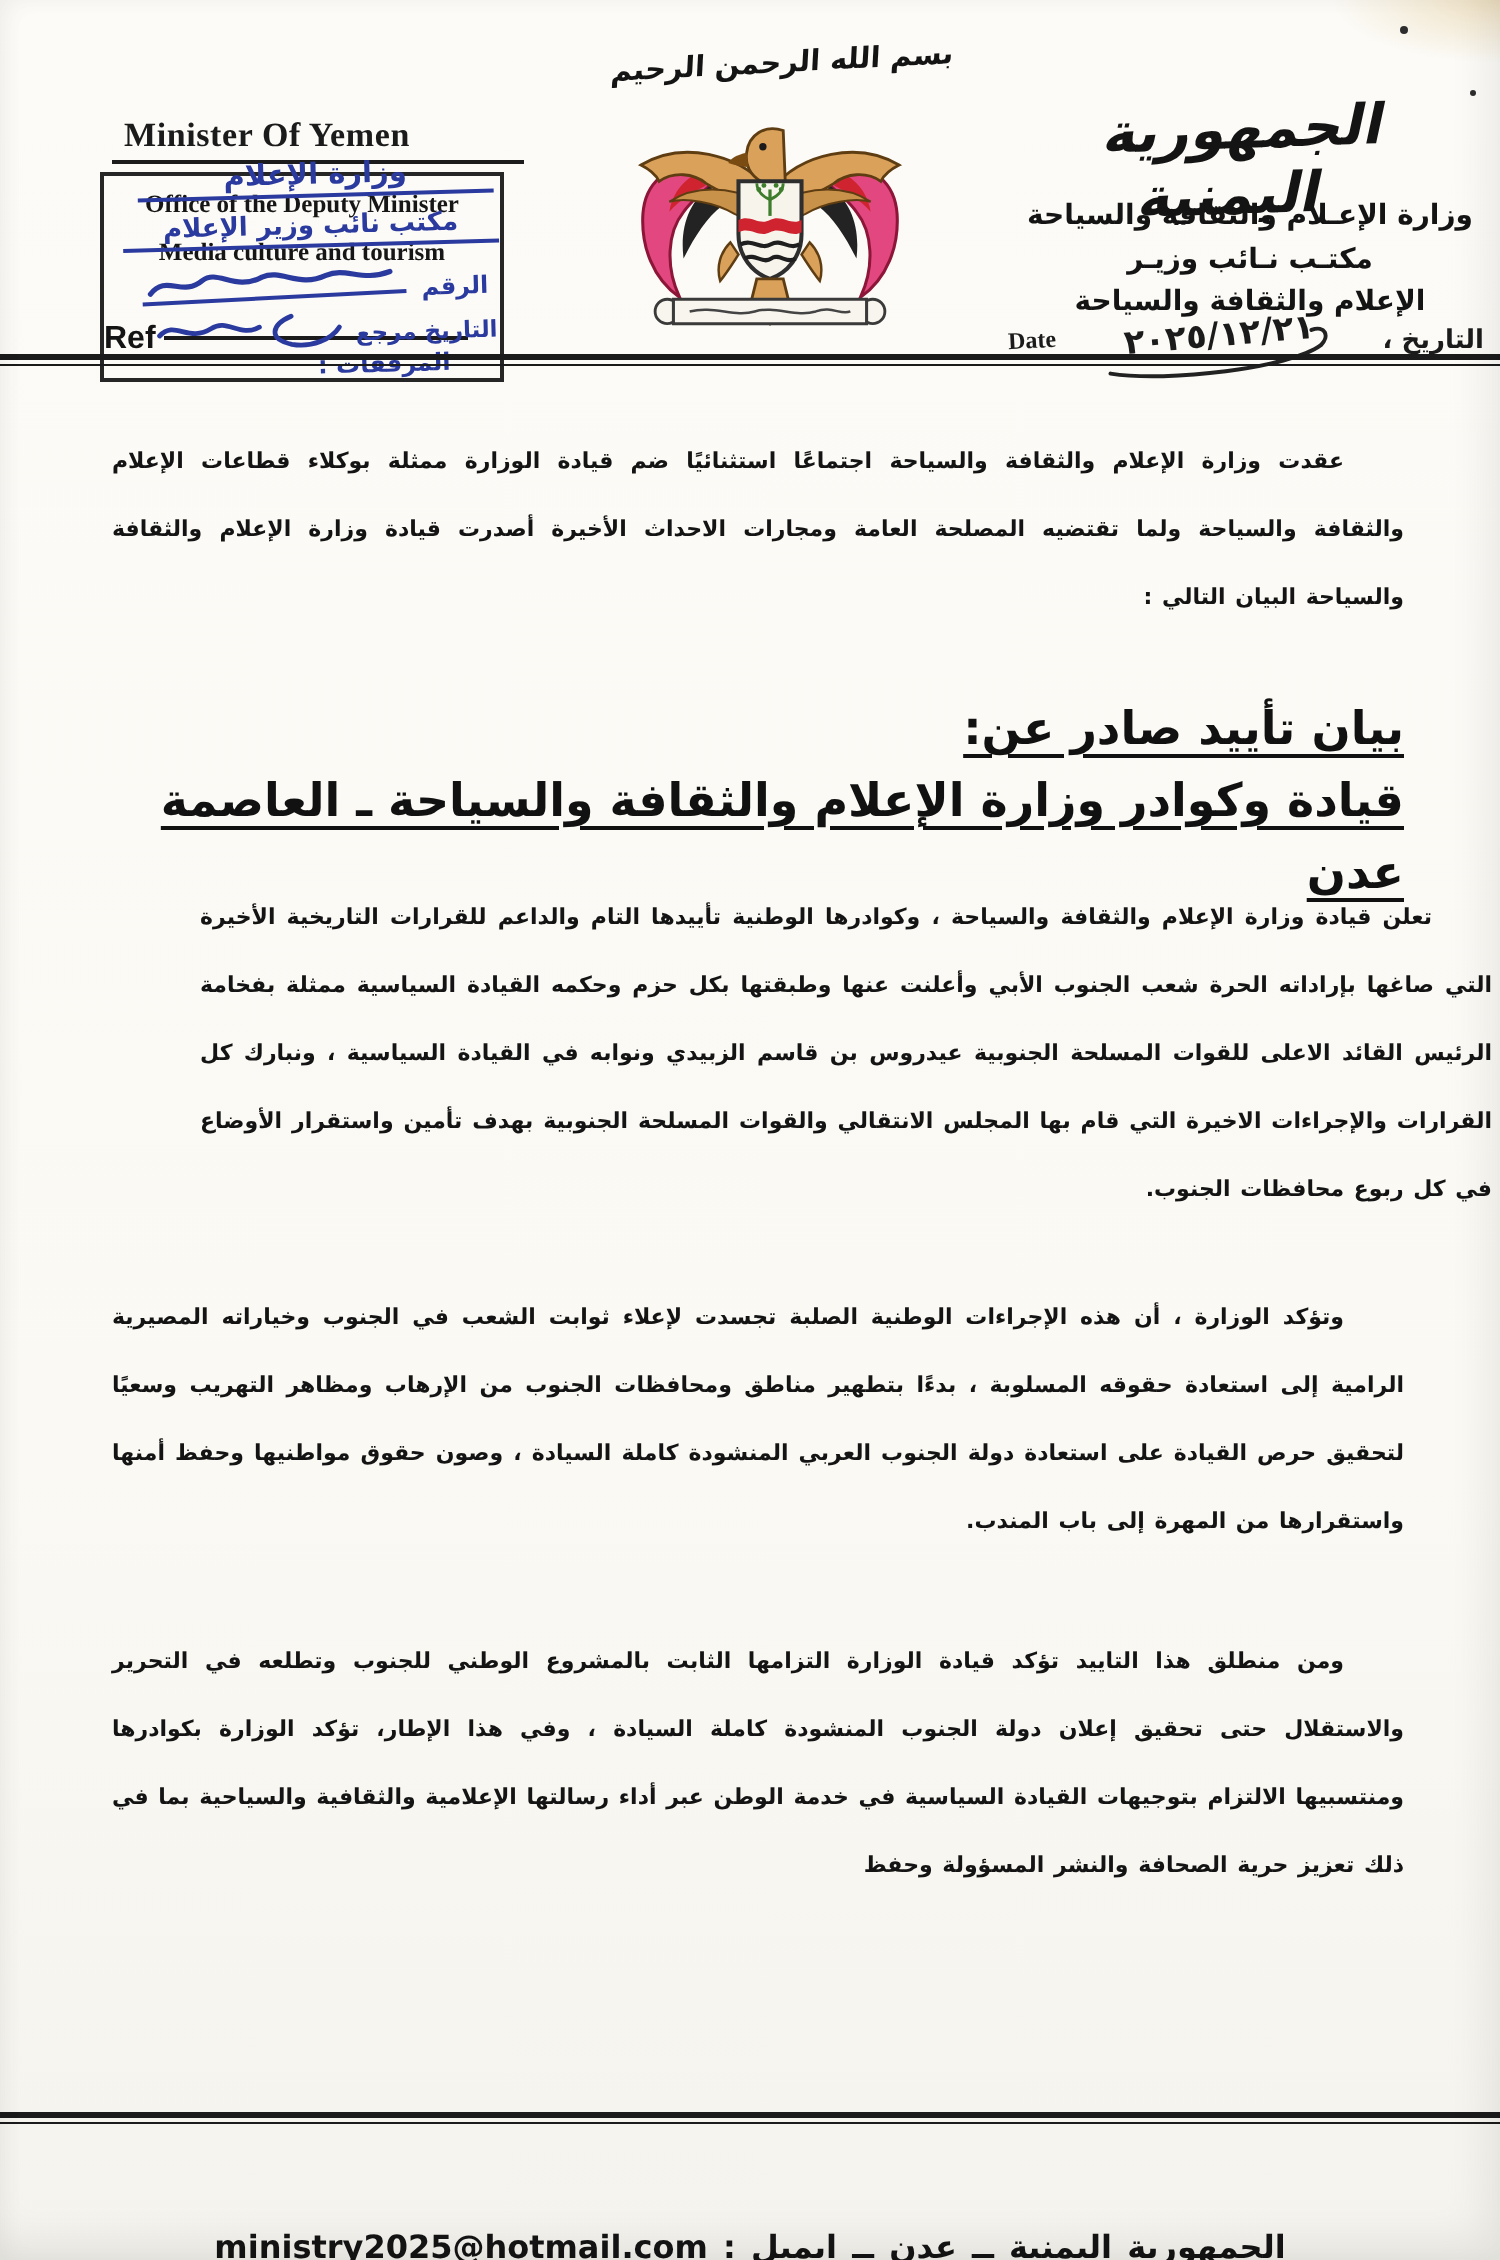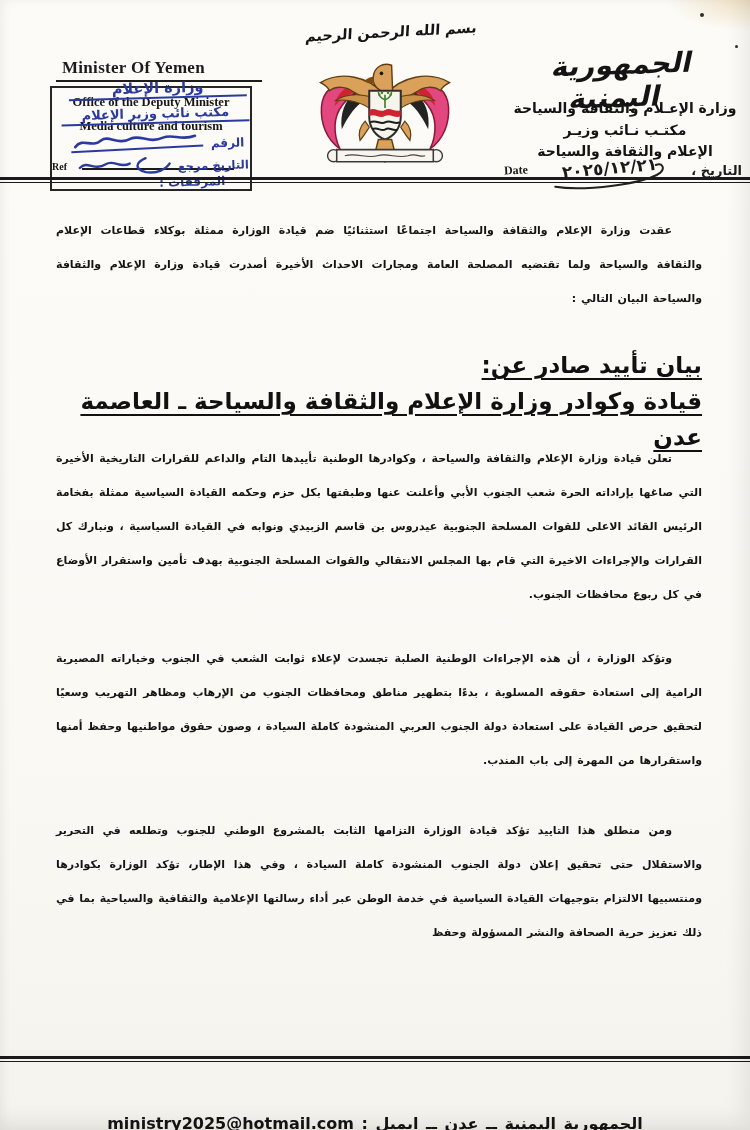--- a/index.html
+++ b/index.html
@@ -16,22 +16,22 @@
 
   
   .en-country{position:absolute;left:56px;top:58px;width:196px;
     font-family:"Liberation Serif",serif;font-weight:700;font-size:17px;letter-spacing:.3px;
     border-bottom:2px solid #1c1c1c;padding:0 4px 2px 6px;}
   .stamp-box{position:absolute;left:50px;top:86px;width:198px;height:101px;border:2px solid #262626;}
   .en-office{position:absolute;top:7px;left:0;width:100%;text-align:center;
     font-family:"Liberation Serif",serif;font-weight:700;font-size:12.5px;color:#161616;}
   .en-media{position:absolute;top:31px;left:0;width:100%;text-align:center;
     font-family:"Liberation Serif",serif;font-weight:700;font-size:12.5px;color:#161616;}
-  .ref-label{position:absolute;top:73px;left:0;font-family:Liberation Serif, serif;
-    font-weight:700;font-size:10px;color:#141414;}
+  .ref-label{position:absolute;top:73px;left:0;font-family:Liberation Sans, sans-serif;
+    font-weight:700;font-size:16px;color:#141414;}
   .ref-line{position:absolute;top:80px;left:30px;width:152px;height:2px;background:#1b1b1b;}
   .stamp-overlay{position:absolute;inset:0;direction:rtl;color:#2b3a9e;font-weight:700;
     transform:rotate(-1.6deg);}
   .st1{position:absolute;top:-8px;right:2px;width:178px;text-align:center;font-size:14.5px;
     border-bottom:2px solid #2b3a9e;padding-bottom:1px;}
   .st2{position:absolute;top:18px;right:0;width:188px;text-align:center;font-size:13px;
     border-bottom:2px solid #2b3a9e;padding-bottom:1px;}
   .st3{position:absolute;top:44px;right:6px;display:flex;direction:rtl;align-items:flex-end;gap:2px;font-size:12px;}
   .st4{position:absolute;top:68px;right:2px;display:flex;direction:rtl;align-items:flex-end;gap:2px;font-size:11.5px;}
   .st5{position:absolute;top:88px;right:26px;font-size:12px;}
@@ -55,21 +55,21 @@
 
   
   .rule{position:absolute;left:0;right:0;}
   .rule .thick{height:3px;background:#1b1b1b;}
   .rule .thin{height:1px;background:#1b1b1b;margin-top:2px;}
   .rule-top{top:177px;} .rule-bottom{top:1056px;}
 
   
   .para{position:absolute;left:56px;width:646px;margin:0;direction:rtl;text-align:justify;
     font-weight:700;font-size:11px;line-height:34px;color:#141414;text-indent:30px;word-spacing:1px;}
-  #p1{top:214px;} #p2{top:442px;} #p3{top:642px;} #p4{top:814px;}
+  #p1{top:214px;} #p2{top:442px;margin-left:44px;} #p3{top:642px;} #p4{top:814px;}
   .heading{position:absolute;left:56px;width:646px;top:347px;direction:rtl;text-align:right;
     font-weight:700;font-size:23px;line-height:36px;color:#111;}
   .h-line{display:block;}
   .h-line span{text-decoration:underline;text-decoration-thickness:1.5px;text-underline-offset:5px;}
 
   
   .footer-text{position:absolute;top:1072px;left:0;right:0;text-align:center;direction:rtl;
     font-weight:700;font-size:16px;color:#141414;word-spacing:2px;margin-top:42px;}
 </style>
 </head>

